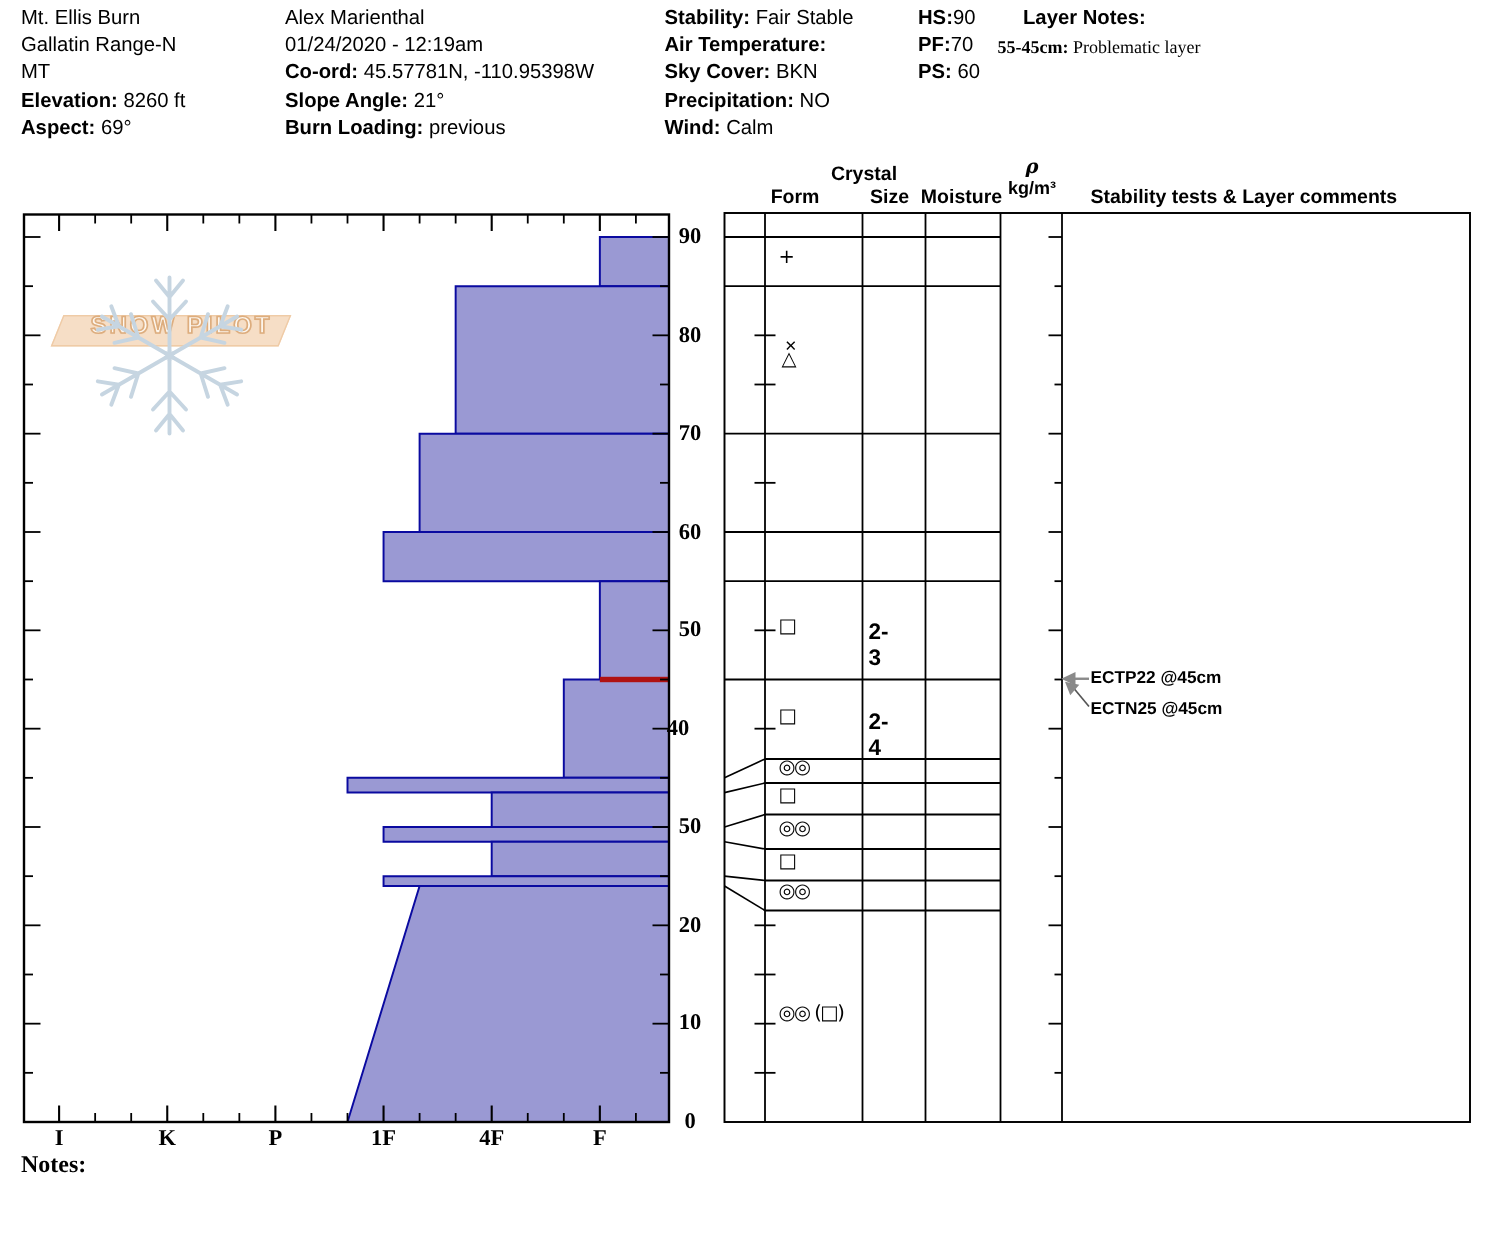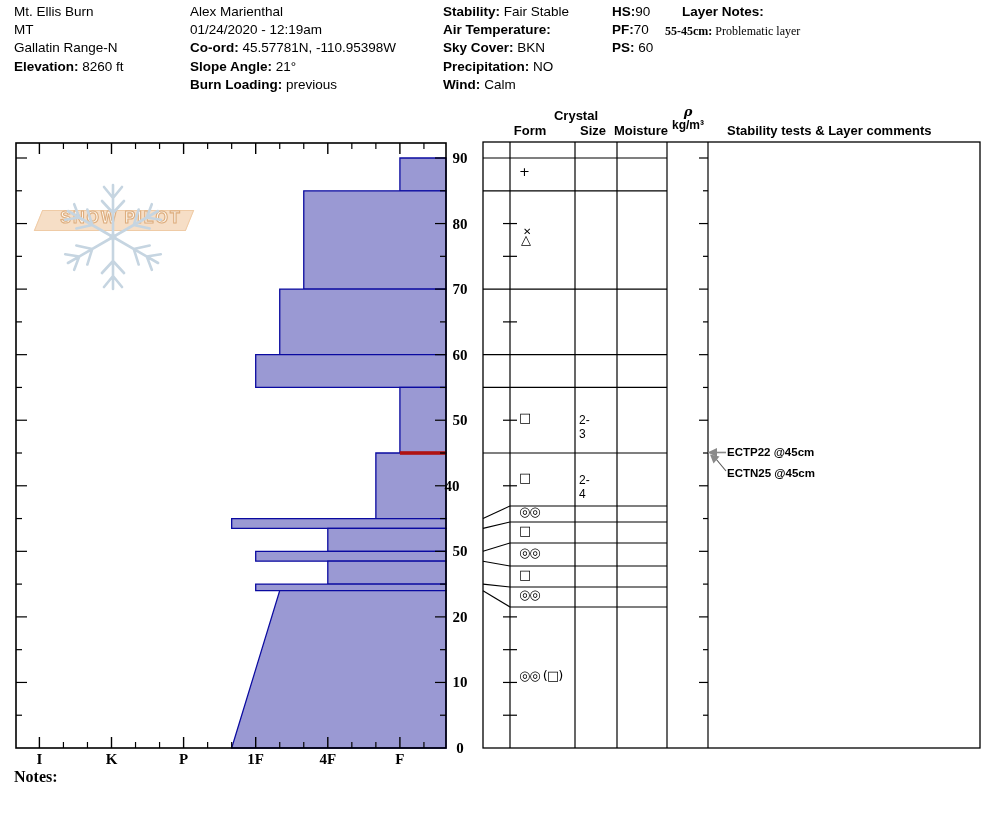--- a/index.html
+++ b/index.html
@@ -7,41 +7,42 @@
         font-family:"Liberation Sans",sans-serif;color:#000;}
   .abs{position:absolute;}
   .hline{height:18.2px;font-size:13.5px;white-space:nowrap;}
   .b{font-weight:bold;}
   .small{font-size:12px;font-family:Liberation Serif, serif;}
   .thdr{position:absolute;font-weight:bold;font-size:13px;white-space:nowrap;}
   .serifnum{position:absolute;font-family:"Liberation Serif",serif;font-weight:bold;
             font-size:15px;text-align:center;}
   .sym{position:absolute;font-family:"DejaVu Sans",sans-serif;font-size:13px;
        line-height:14px;white-space:nowrap;}
-  .gsize{position:absolute;font-weight:normal;font-size:12px;}
+  .gsize{position:absolute;font-weight:bold;font-size:15px;}
   .ect{position:absolute;font-weight:bold;font-size:11.5px;white-space:nowrap;}
   #banner{position:absolute;left:38px;top:210px;width:150px;height:19px;
           background:#f6dcc2;border:1px solid #eec79f;transform:skewX(-22deg);
           opacity:.92;}
   #banner-text{position:absolute;left:46px;top:209px;width:150px;text-align:center;
           font-size:16px;font-weight:bold;letter-spacing:2px;color:#fdf7ef;
           -webkit-text-stroke:1.1px #ddad7e;text-shadow:0 0 1px #e4b98c;
           white-space:nowrap;}
   svg{position:absolute;left:0;top:0;}
 </style>
 </head>
 <body>
 
 <div id="page">
 
   <div class="abs" style="left:14px;top:4px;">
     <div class="hline">Mt. Ellis Burn</div>
+    <div class="hline">Gallatin Range-N</div>
     <div class="hline">MT</div>
-    <div class="hline">Gallatin Range-N</div>
     <div class="hline"><span class="b">Elevation:</span><span> 8260 ft</span></div>
+    <div class="hline"><span class="b">Aspect:</span><span> 69°</span></div>
   </div>
 
   <div class="abs" style="left:190px;top:4px;">
     <div class="hline">Alex Marienthal</div>
     <div class="hline">01/24/2020 - 12:19am</div>
     <div class="hline"><span class="b">Co-ord:</span><span> 45.57781N, -110.95398W</span></div>
     <div class="hline"><span class="b">Slope Angle:</span><span> 21°</span></div>
     <div class="hline"><span class="b">Burn Loading:</span><span> previous</span></div>
   </div>
 

